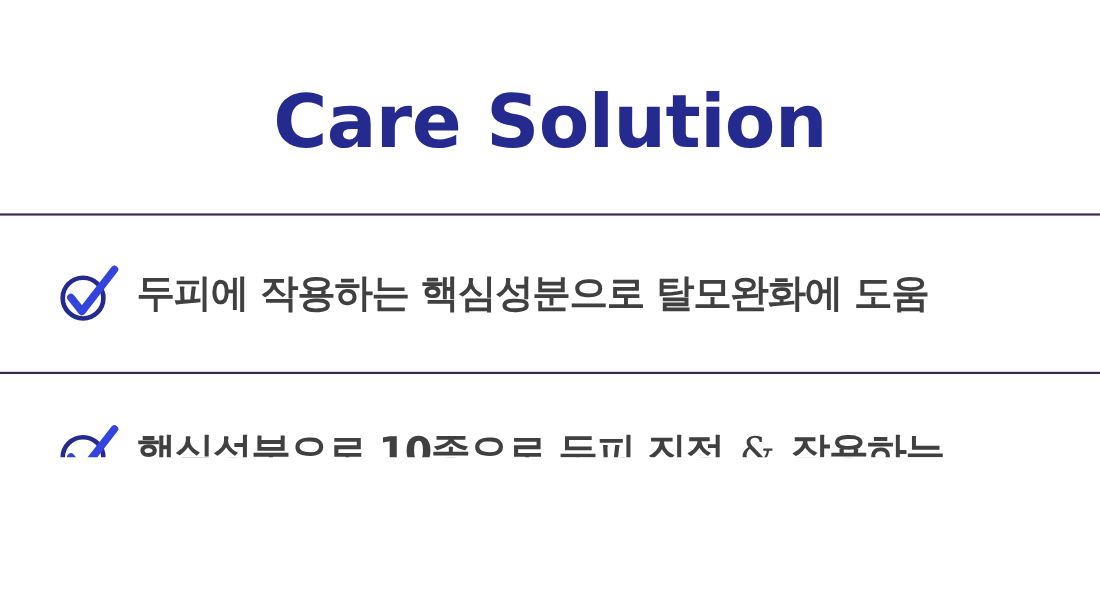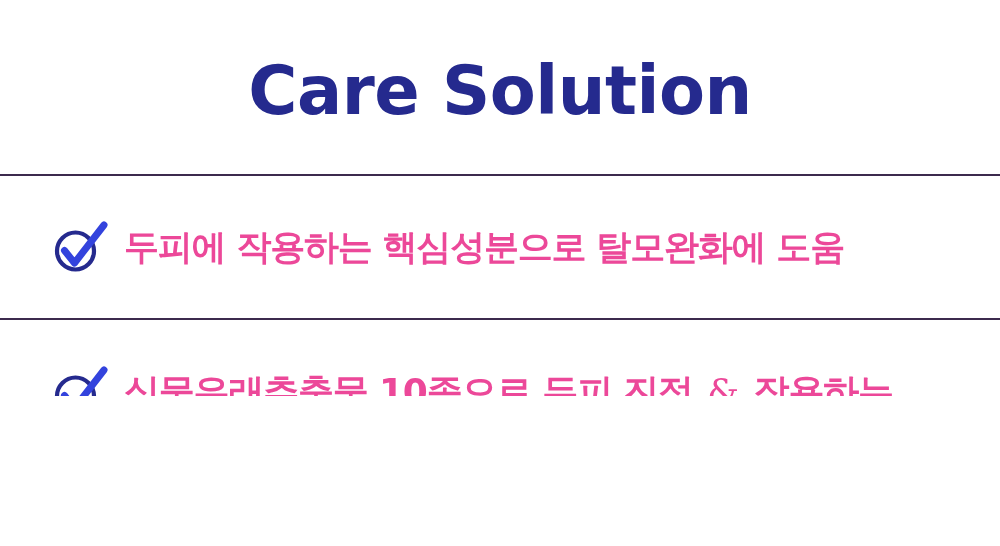--- a/index.html
+++ b/index.html
@@ -8,20 +8,21 @@
     padding: 0;
     background: #ffffff;
   }
   #page {
     position: relative;
     width: 1000px;
     height: 396px;
     background: #ffffff;
     overflow: hidden;
     font-family: "Liberation Sans", "DejaVu Sans", sans-serif;
+    margin-top: 20px;
     -webkit-font-smoothing: antialiased;
   }
 
   
   .title-zone {
     position: absolute;
     left: 0;
     top: 0;
     width: 1000px;
     height: 175px;
@@ -69,21 +70,21 @@
     flex: 0 0 auto;
     width: 58px;
     height: 56px;
     margin-left: 52px;
     margin-right: 14px;
     display: block;
   }
 
   .feature-text {
     flex: 1 1 auto;
-    color: #ec4899;
+    color: #404040;
     font-family: "DejaVu Sans", "Liberation Sans", sans-serif;
     font-weight: 700;
     line-height: 1.1;
     letter-spacing: -1.2px;
     white-space: nowrap;
   }
   .feature-row--1 .feature-text { font-size: 35px; }
   .feature-row--2 .feature-text { font-size: 36px; }
 
   .amp {
@@ -112,18 +113,18 @@
     <span class="feature-text">두피에 작용하는 핵심성분으로 탈모완화에 도움</span>
   </div>
 
   <div class="divider divider--middle"></div>
 
   <div class="feature-row feature-row--2">
     <svg class="check-icon" viewBox="0 0 58 56">
       <circle cx="23.5" cy="32" r="18.5" fill="none" stroke="#252a8e" stroke-width="4.2"></circle>
       <path d="M12.5 31.5 L22.5 44 L52 6" fill="none" stroke="#3343dd" stroke-width="7" stroke-linecap="round" stroke-linejoin="round"></path>
     </svg>
-    <span class="feature-text"><span>식물유래추출물 10종으로 두피 진정 </span><span class="amp">&amp;</span><span> 작용하는</span></span>
+    <span class="feature-text"><span>핵심성분으로 10종으로 두피 진정 </span><span class="amp">&amp;</span><span> 작용하는</span></span>
   </div>
 
   <div class="divider divider--bottom"></div>
 
 </div>
 
 </body></html>

